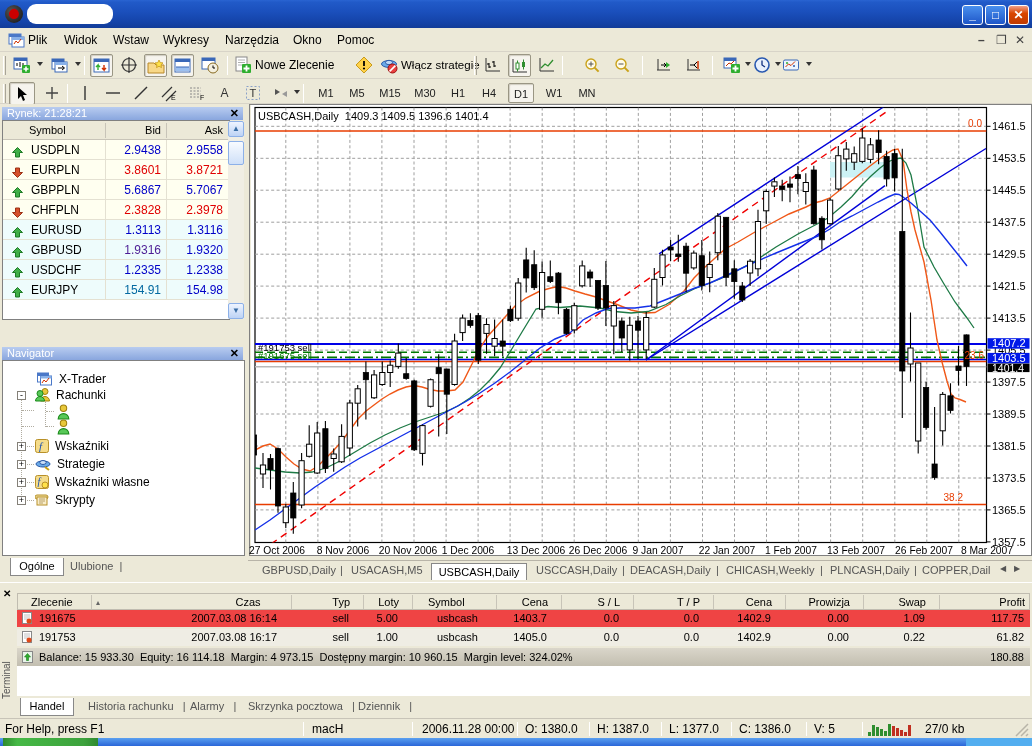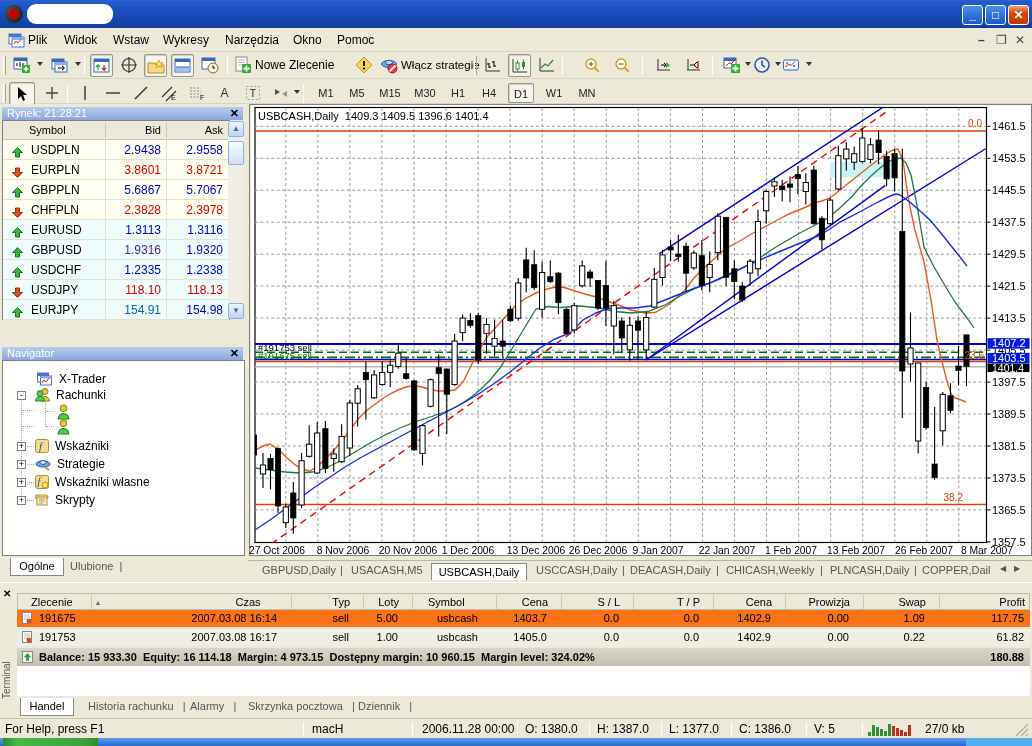--- a/index.html
+++ b/index.html
@@ -41,21 +41,21 @@
 
 .tree {position:absolute;left:2px;width:243px;background:#fff;border:1px solid #808080;font-size:12px}
 .titem {position:absolute;left:0;height:17px;line-height:17px;color:#000}
 .treebox {display:inline-block;width:9px;height:9px;border:1px solid #848078;background:#fff;font-size:9px;line-height:7px;text-align:center;vertical-align:1px;color:#000}
 
 #term {left:0;top:585px;width:1032px;height:133px;background:#ece9d8}
 .thead {position:absolute;left:17px;top:8px;width:1013px;height:17px;background:#ece9d8;border:1px solid #c0bcb0;font-size:11px;color:#000}
 .trow {position:absolute;left:17px;width:1013px;height:17px;font-size:11px}
 .tcell {position:absolute;top:2px}
 .tsepv {position:absolute;top:1px;width:1px;height:14px;background:#c8c4b8}
-#balrow {position:absolute;left:17px;top:63px;width:1013px;height:18px;background:linear-gradient(#dad6ca,#c2beb0);font-size:11px;font-weight:bold}
+#balrow {position:absolute;left:17px;top:63px;width:1013px;height:18px;background:linear-gradient(#dad6ca,#c2beb0);font-size:11px;font-weight:normal}
 .ttabs {position:absolute;left:0px;top:113px;width:948px;height:20px;font-size:11px}
 
 #status {left:0;top:718px;width:1032px;height:20px;background:#ece9d8;border-top:1px solid #c8c4b8;font-size:12px}
 #taskbar {left:0;top:738px;width:1032px;height:8px;background:linear-gradient(#5aa0f0,#2a66d8)}
 .vsep {position:absolute;top:3px;width:1px;height:14px;background:#b8b4a8;border-right:1px solid #fff}
 </style></head><body>
 
 <div id="title" class="abs">
   <div id="appico" class="abs"></div>
   <div id="blob" class="abs"></div>
@@ -327,30 +327,20 @@
         <i style="position:absolute;left:102px;top:0;width:1px;height:20px;background:#e4e1d2"></i>
         <i style="position:absolute;left:163px;top:0;width:1px;height:20px;background:#e4e1d2"></i>
       </div>
       <div class="mwrow" style="background:#eefcfc">
         <span class="mwarr"><svg width="11" height="11" viewBox="0 0 11 11">
             <path d="M5.5 0.5 L10.5 5.5 L7.5 5.5 L7.5 10 L3.5 10 L3.5 5.5 L0.5 5.5 Z" fill="#3fae46" stroke="#1d7a24" stroke-width="1"></path>
           </svg></span>
         <span class="mwsym">USDCHF</span>
         <span class="mwbid" style="color:#0000c8">1.2335</span>
         <span class="mwask" style="color:#0000c8">1.2338</span>
-        <i style="position:absolute;left:102px;top:0;width:1px;height:20px;background:#e4e1d2"></i>
-        <i style="position:absolute;left:163px;top:0;width:1px;height:20px;background:#e4e1d2"></i>
-      </div>
-      <div class="mwrow" style="background:#eefcfc">
-        <span class="mwarr"><svg width="11" height="11" viewBox="0 0 11 11">
-            <path d="M5.5 10.5 L0.5 5.5 L3.5 5.5 L3.5 1 L7.5 1 L7.5 5.5 L10.5 5.5 Z" fill="#d6502a" stroke="#9c3014" stroke-width="1"></path>
-          </svg></span>
-        <span class="mwsym">USDJPY</span>
-        <span class="mwbid" style="color:#e00000">118.10</span>
-        <span class="mwask" style="color:#e00000">118.13</span>
         <i style="position:absolute;left:102px;top:0;width:1px;height:20px;background:#e4e1d2"></i>
         <i style="position:absolute;left:163px;top:0;width:1px;height:20px;background:#e4e1d2"></i>
       </div>
       <div class="mwrow" style="background:#eefcfc">
         <span class="mwarr"><svg width="11" height="11" viewBox="0 0 11 11">
             <path d="M5.5 0.5 L10.5 5.5 L7.5 5.5 L7.5 10 L3.5 10 L3.5 5.5 L0.5 5.5 Z" fill="#3fae46" stroke="#1d7a24" stroke-width="1"></path>
           </svg></span>
         <span class="mwsym">EURJPY</span>
         <span class="mwbid" style="color:#0369a1">154.91</span>
         <span class="mwask" style="color:#0000c8">154.98</span>
@@ -634,21 +624,21 @@
       <div class="tsepv" style="left:345px"></div>
       <div class="tsepv" style="left:394px"></div>
       <div class="tsepv" style="left:478px"></div>
       <div class="tsepv" style="left:543px"></div>
       <div class="tsepv" style="left:615px"></div>
       <div class="tsepv" style="left:695px"></div>
       <div class="tsepv" style="left:767px"></div>
       <div class="tsepv" style="left:845px"></div>
       <div class="tsepv" style="left:921px"></div>
     </div>
-    <div class="trow" style="top:25px;background:#f97316">
+    <div class="trow" style="top:25px;background:#ef4444">
       <span class="tcell" style="left:5px"><svg width="10" height="12" viewBox="0 0 10 12">
           <rect x="0.5" y="0.5" width="9" height="11" fill="#fff" stroke="#888"></rect>
           <path d="M2 3 h6 M2 5 h6 M2 7 h4" stroke="#b0b0b0" stroke-width=".8"></path>
           <circle cx="7" cy="9" r="2.5" fill="#e04818"></circle>
         </svg></span>
       <span class="tcell" style="left:22px">191675</span>
       <span class="tcell" style="left:170px;width:90px;text-align:right">2007.03.08 16:14</span>
       <span class="tcell" style="left:242px;width:90px;text-align:right">sell</span>
       <span class="tcell" style="left:291px;width:90px;text-align:right">5.00</span>
       <span class="tcell" style="left:440px;width:90px;text-align:right">1403.7</span>

